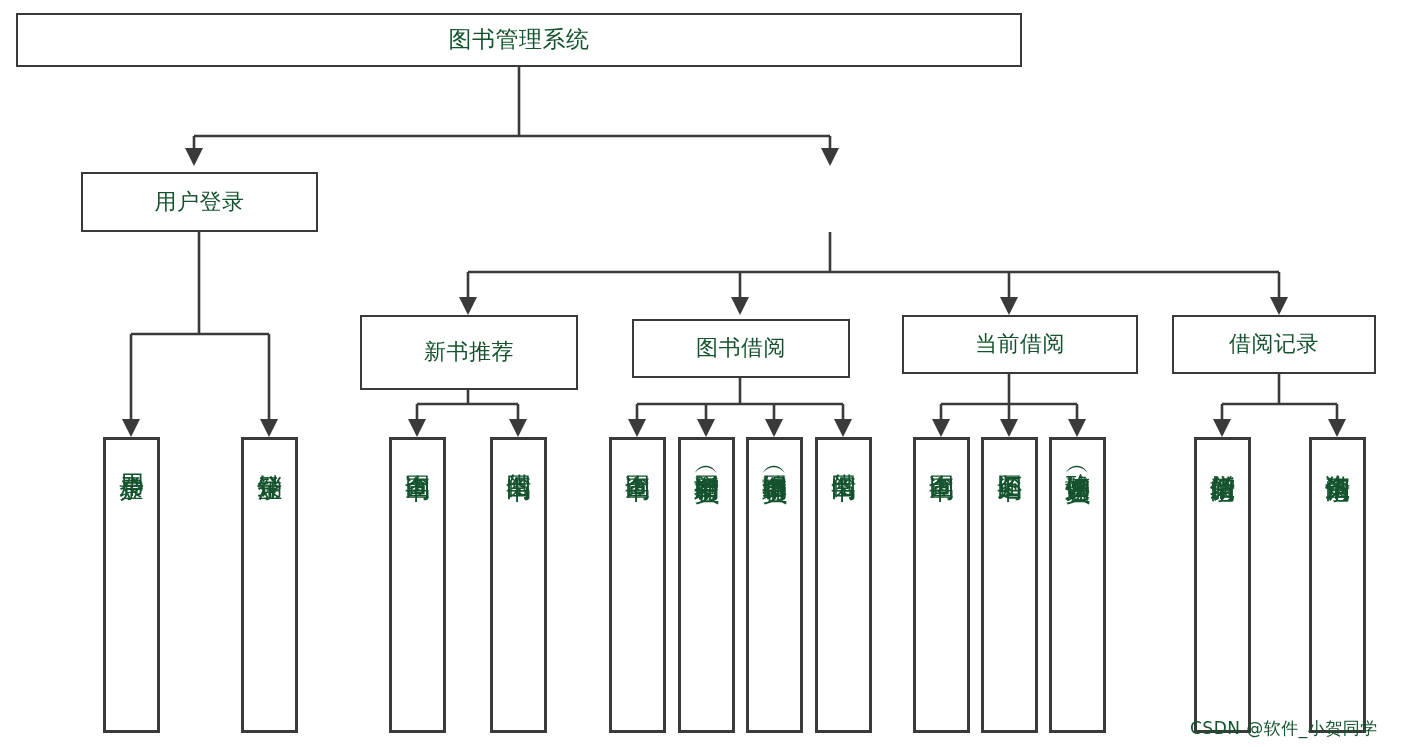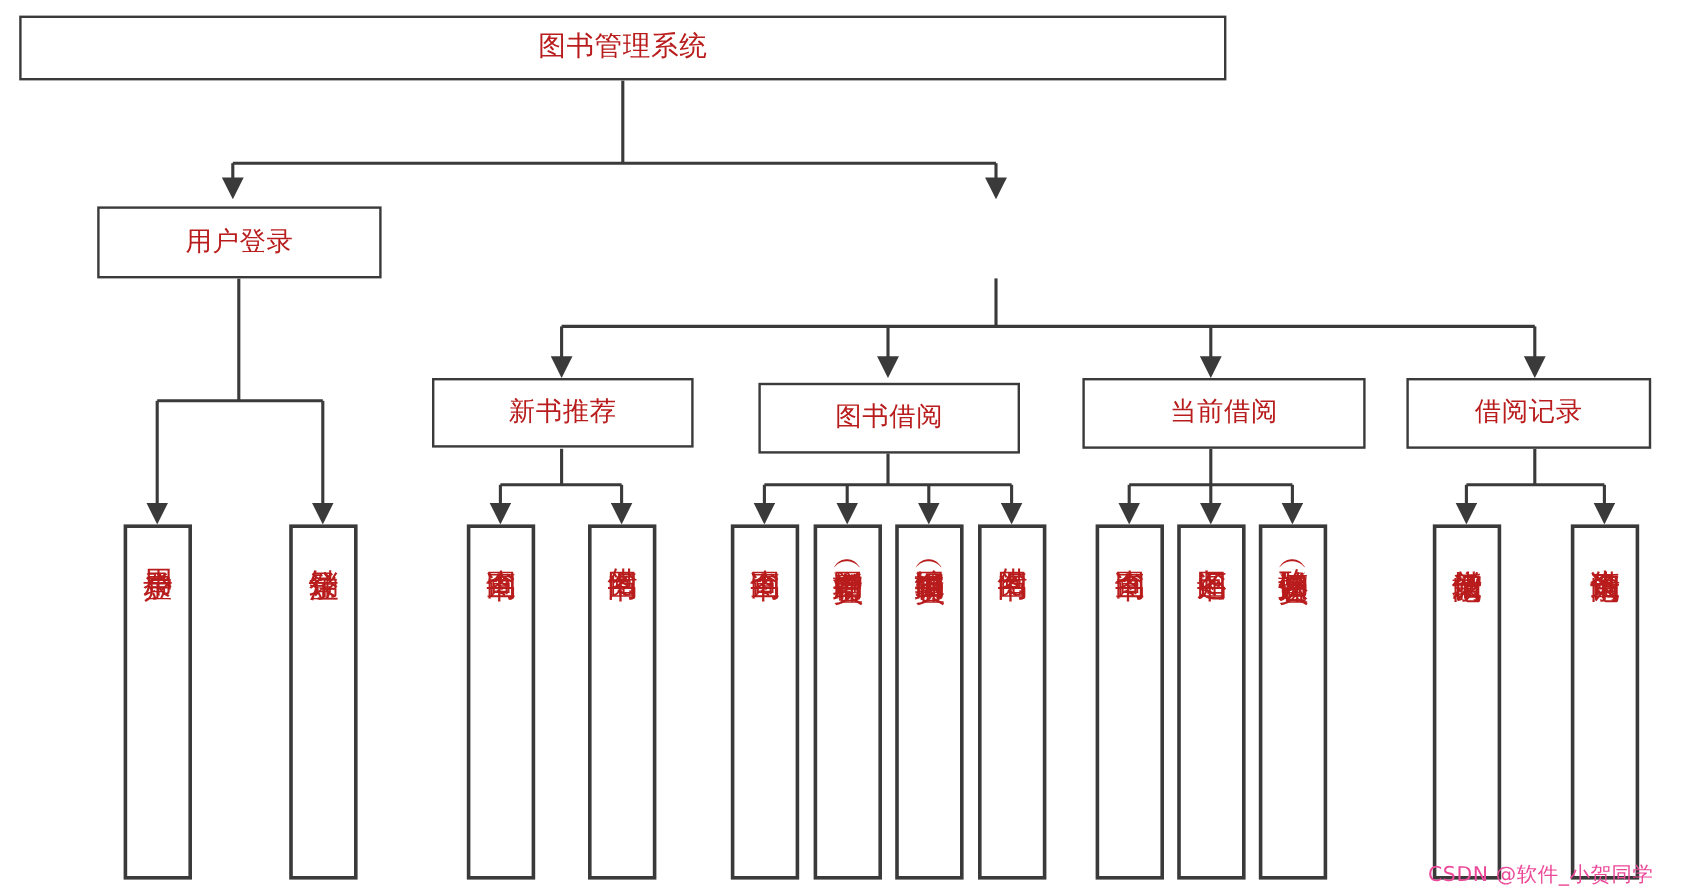--- a/index.html
+++ b/index.html
@@ -26,21 +26,21 @@
     pointer-events: none;
   }
   .node {
     position: absolute;
     box-sizing: border-box;
     background: #ffffff;
     border: 2.5px solid #3a3a3a;
     display: flex;
     align-items: center;
     justify-content: center;
-    color: #b91c1c;
+    color: #14532d;
   }
   .node .lbl {
     display: block;
     text-align: center;
     line-height: 1.12;
     letter-spacing: 0.5px;
   }
   
   .node.root { }
   .node.root .lbl { font-size: 23px; }
@@ -56,21 +56,21 @@
     writing-mode: vertical-rl;
     text-orientation: upright;
     font-size: 25px;
     line-height: 1.18;
     letter-spacing: 1px;
     white-space: nowrap;
   }
   .watermark {
     position: absolute;
     font-size: 17px;
-    color: #ec4899;
+    color: #14532d;
     white-space: nowrap;
     letter-spacing: 0.5px;
   }
 </style>
 </head>
 <body>
 
 <div id="canvas">
 
   <svg class="edges" viewBox="0 0 1405 747">
@@ -124,30 +124,30 @@
   </svg>
 
   <div class="node root" style="left:16px; top:13px; width:1006px; height:54px;">
     <span class="lbl">图书管理系统</span>
   </div>
 
   <div class="node branch" style="left:81px; top:172px; width:237px; height:60px;">
     <span class="lbl">用户登录</span>
   </div>
 
-  <div class="node branch" style="left:360px; top:315px; width:218px; height:58px;">
+  <div class="node branch" style="left:360px; top:315px; width:218px; height:75px;">
     <span class="lbl">新书推荐</span>
   </div>
   <div class="node branch" style="left:632px; top:319px; width:218px; height:59px;">
     <span class="lbl">图书借阅</span>
   </div>
   <div class="node branch" style="left:902px; top:315px; width:236px; height:59px;">
     <span class="lbl">当前借阅</span>
   </div>
-  <div class="node branch" style="left:1172px; top:315px; width:204px; height:59px;">
+  <div class="node branch" style="left:1172px; top:315px; width:204px; height:59px;font-family:Liberation Serif, serif;">
     <span class="lbl">借阅记录</span>
   </div>
 
   <div class="node leaf" style="left:103px; top:437px; width:57px; height:296px;">
     <span class="lbl">用户登录</span>
   </div>
   <div class="node leaf" style="left:241px; top:437px; width:57px; height:296px;">
     <span class="lbl">注销登录</span>
   </div>
 

